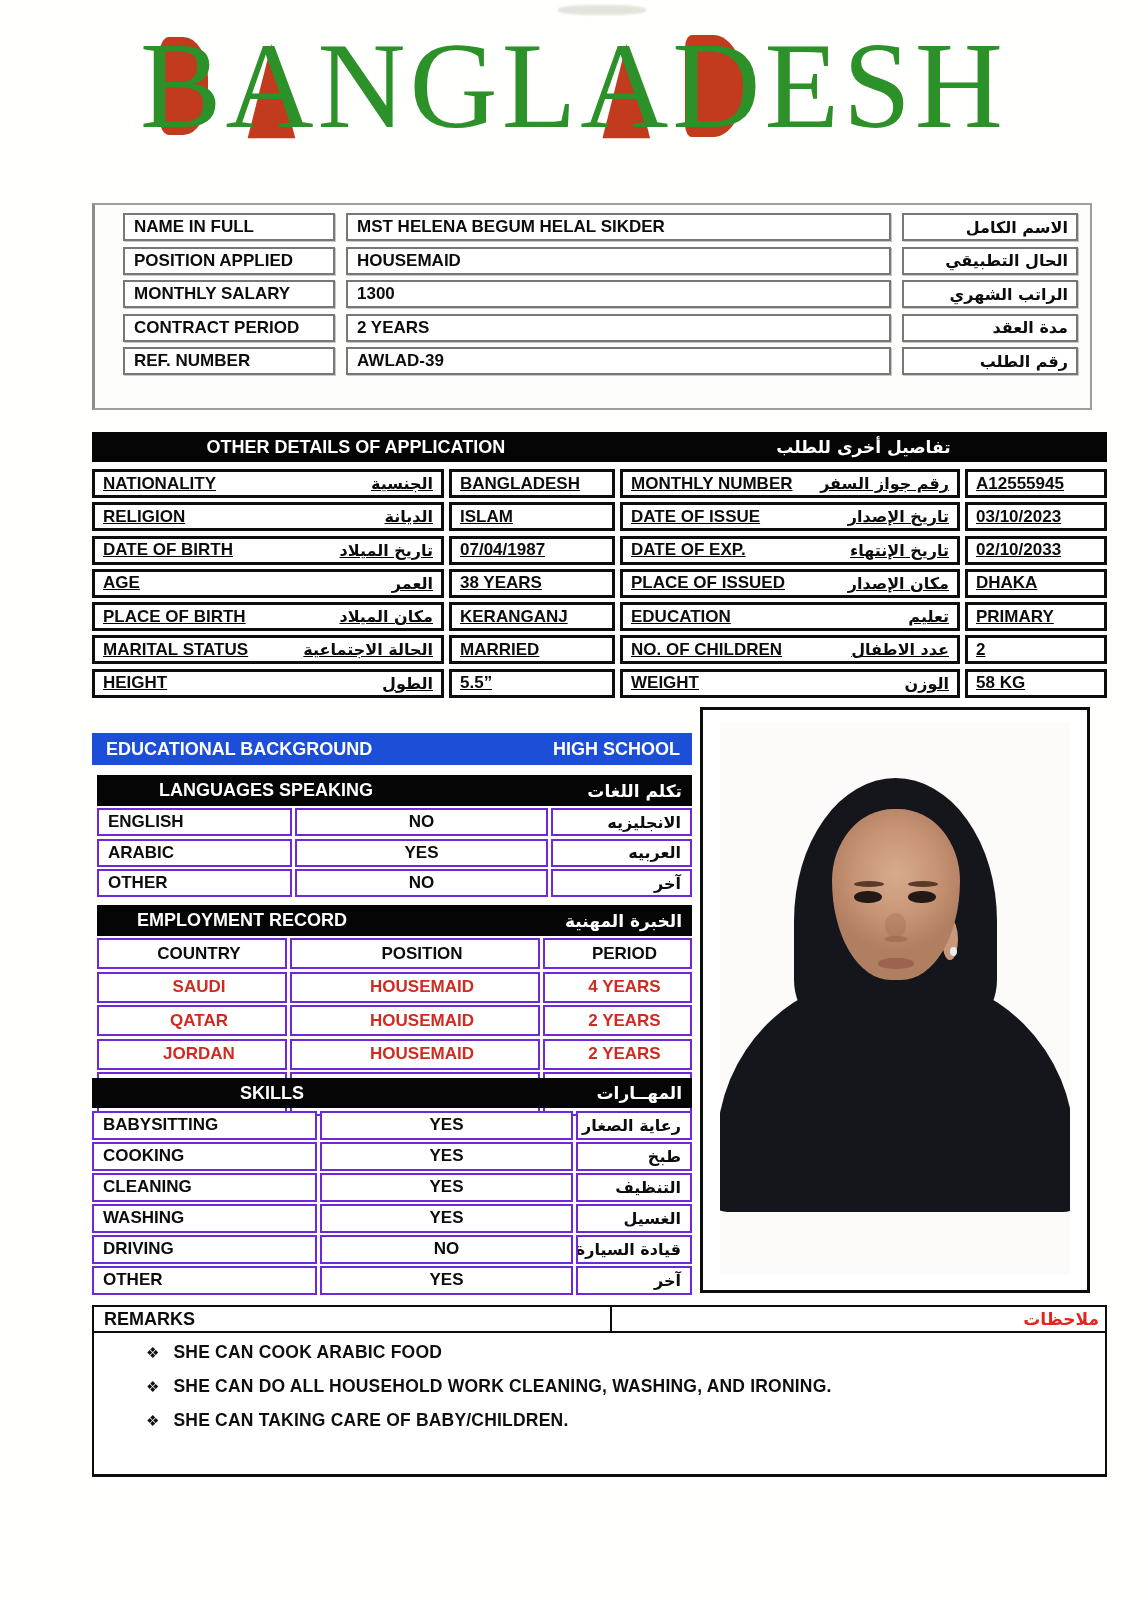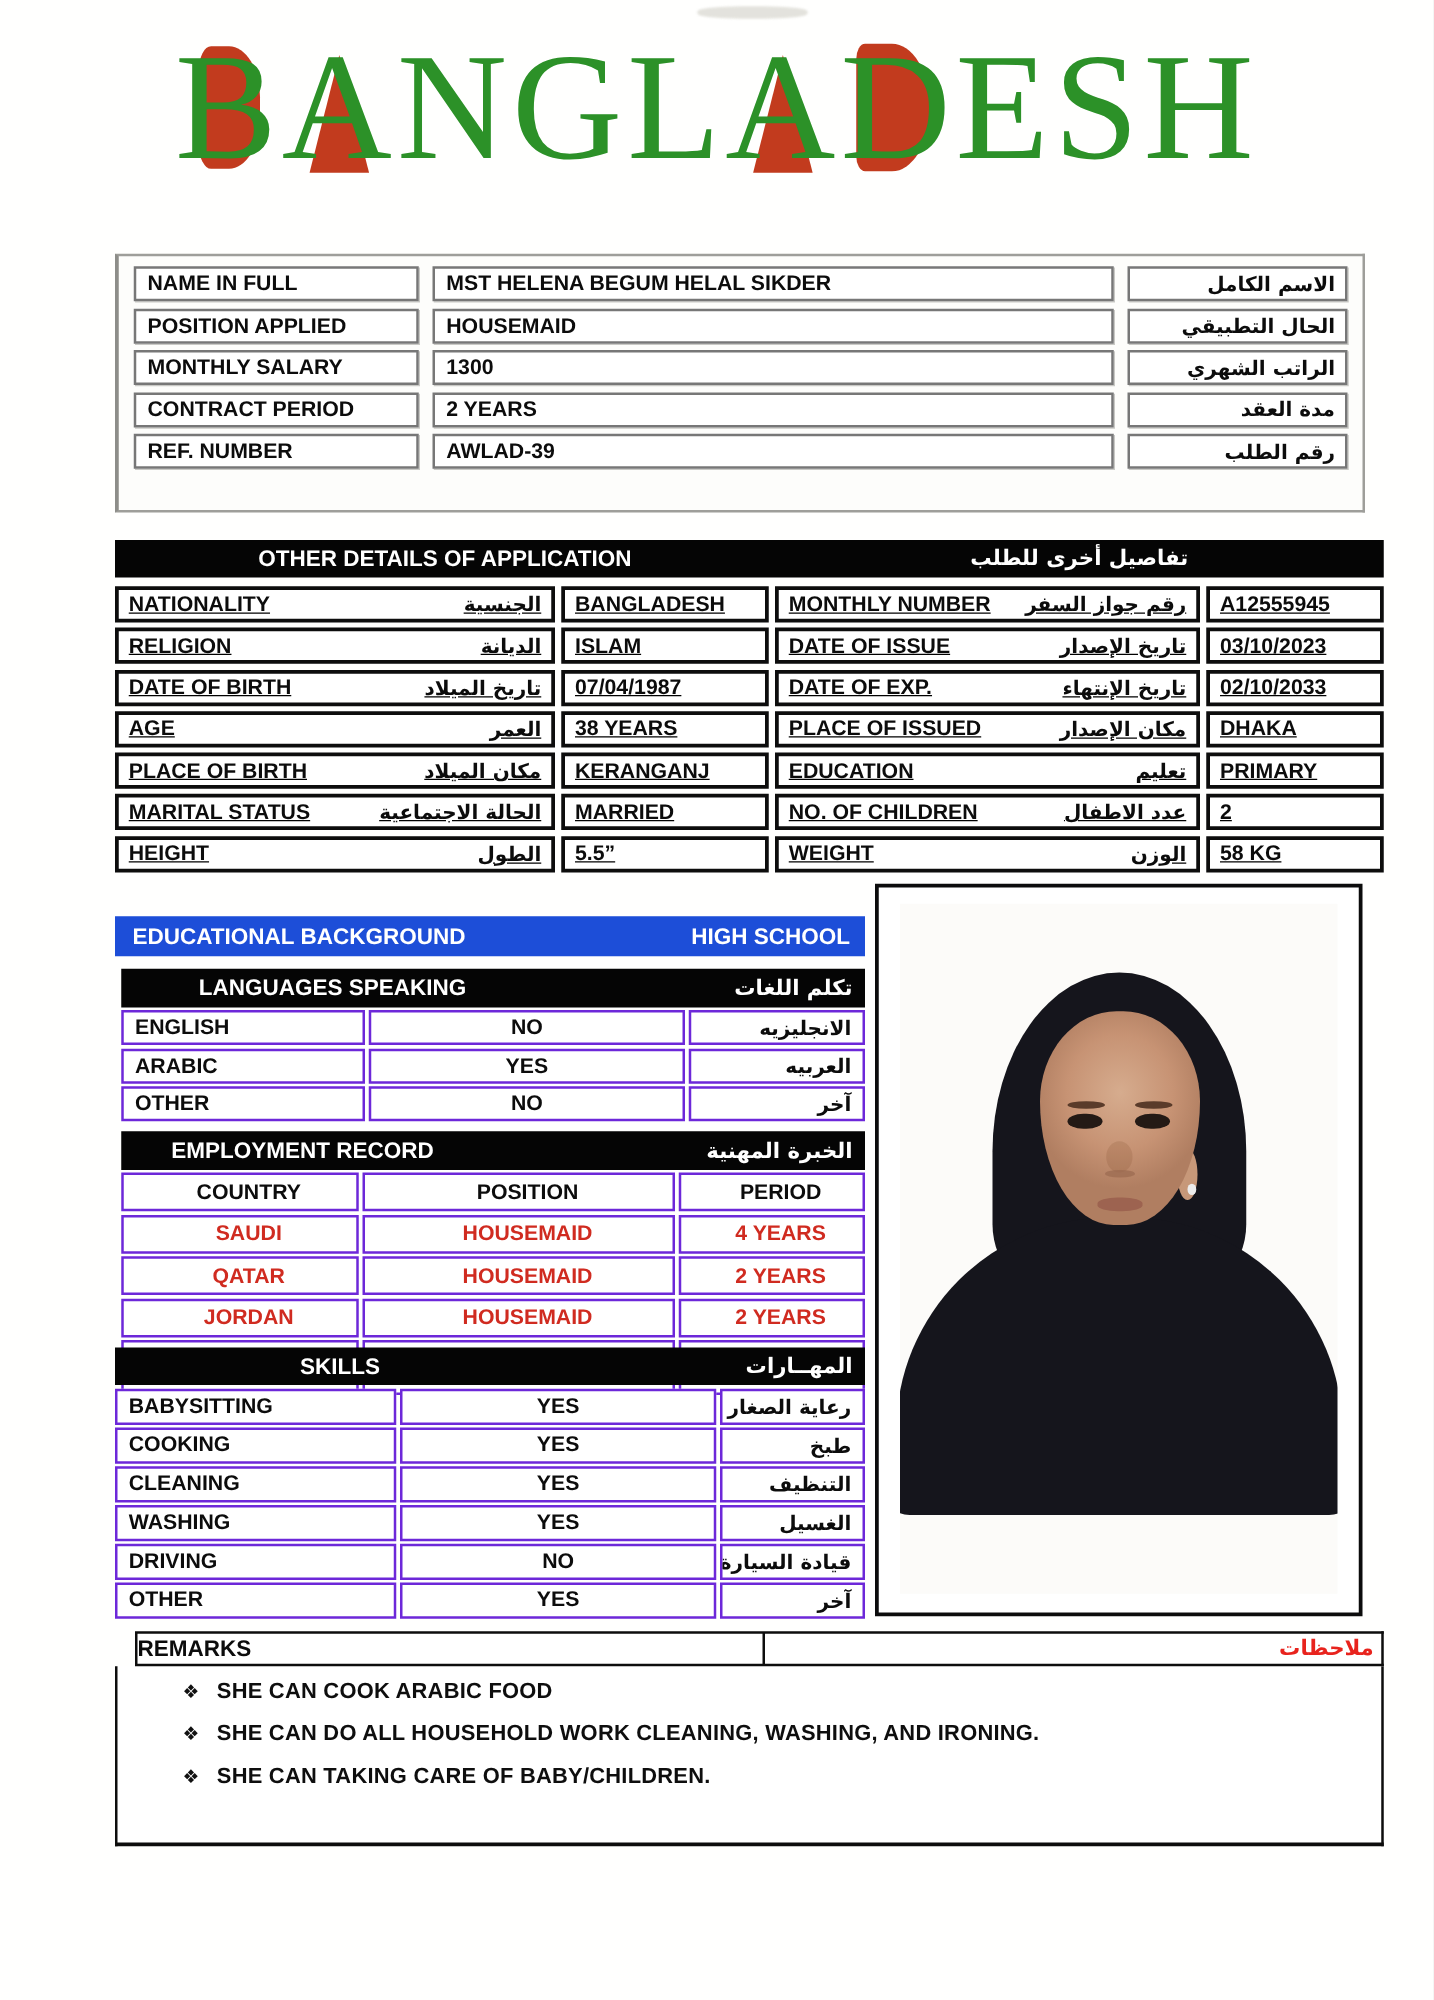--- a/index.html
+++ b/index.html
@@ -23,21 +23,21 @@
 
   .en{font-weight:bold;font-size:17px;color:#0c0c0c;}
   .ar{font-family:"DejaVu Sans",sans-serif;font-weight:bold;font-size:16px;color:#0c0c0c;direction:rtl;}
   .cell{background:#fff;box-sizing:border-box;display:flex;align-items:center;overflow:hidden;white-space:nowrap;}
 
   
   .t1{position:absolute;left:92px;top:203px;width:1000px;height:207px;box-sizing:border-box;
       border:2px solid #9e9e9a;border-left:3px solid #8d8d89;padding:8px 12px;background:#fdfdfb;}
   .t1row{display:grid;grid-template-columns:228px 545px 1fr;column-gap:11px;height:28px;margin-bottom:5.5px;}
   .t1 .cell{border:2px solid #777;box-shadow:1px 1px 0 #c9c9c5;}
-  .t1 .lab{padding-left:9px;}
+  .t1 .lab{padding-left:9px;margin-left:16px;}
   .t1 .val{padding-left:9px;}
   .t1 .arc{justify-content:flex-end;padding-right:8px;}
 
   
   .bar{position:absolute;background:#1d4ed8;color:#fff;display:flex;align-items:center;
        justify-content:space-between;box-sizing:border-box;}
   .bar .en{color:#fff;font-size:18px;}
 
   
   .t2{position:absolute;left:92px;top:432px;width:1015px;}
@@ -96,21 +96,21 @@
   .eye{top:30.4%;width:7.8%;height:2.3%;background:#241a15;border-radius:50%;}
   .eye.l{left:38.4%;} .eye.r{left:53.8%;}
   .nose{left:47.2%;top:34.5%;width:6%;height:4.5%;background:rgba(120,70,40,.18);border-radius:50%;}
   .nostril{left:46.8%;top:38.6%;width:6.8%;height:1.1%;background:#9a6a50;border-radius:50%;opacity:.7;}
   .lips{left:45%;top:42.6%;width:10.4%;height:1.9%;background:#9d6350;border-radius:45%;}
 
   
   .remarks{position:absolute;left:92px;top:1305px;width:1015px;}
   .rhead{display:grid;grid-template-columns:520px 1fr;height:28px;}
   .rhead .cell{border:2px solid #0d0d0d;}
-  .rhead .lab{margin-left:16px;}
+  .rhead .lab{padding-left:10px;}
   .rhead .lab span{font-size:18px;}
   .rhead .arc{border-left:none;justify-content:flex-end;padding-right:6px;}
   .rhead .arc span{color:#e8231d;font-size:17px;}
   .rbody{box-sizing:border-box;border:2px solid #0d0d0d;border-top:none;border-bottom:3px solid #0d0d0d;
          height:144px;background:#fff;padding:9px 0 0 52px;}
   .ritem{display:flex;align-items:baseline;margin-bottom:13px;}
   .rbullet{font-family:"DejaVu Sans",sans-serif;font-size:15px;color:#111;margin-right:14px;}
   .rtext{font-weight:600;font-size:17.5px;color:#0e0e0e;letter-spacing:.2px;}
 </style>
 </head>

